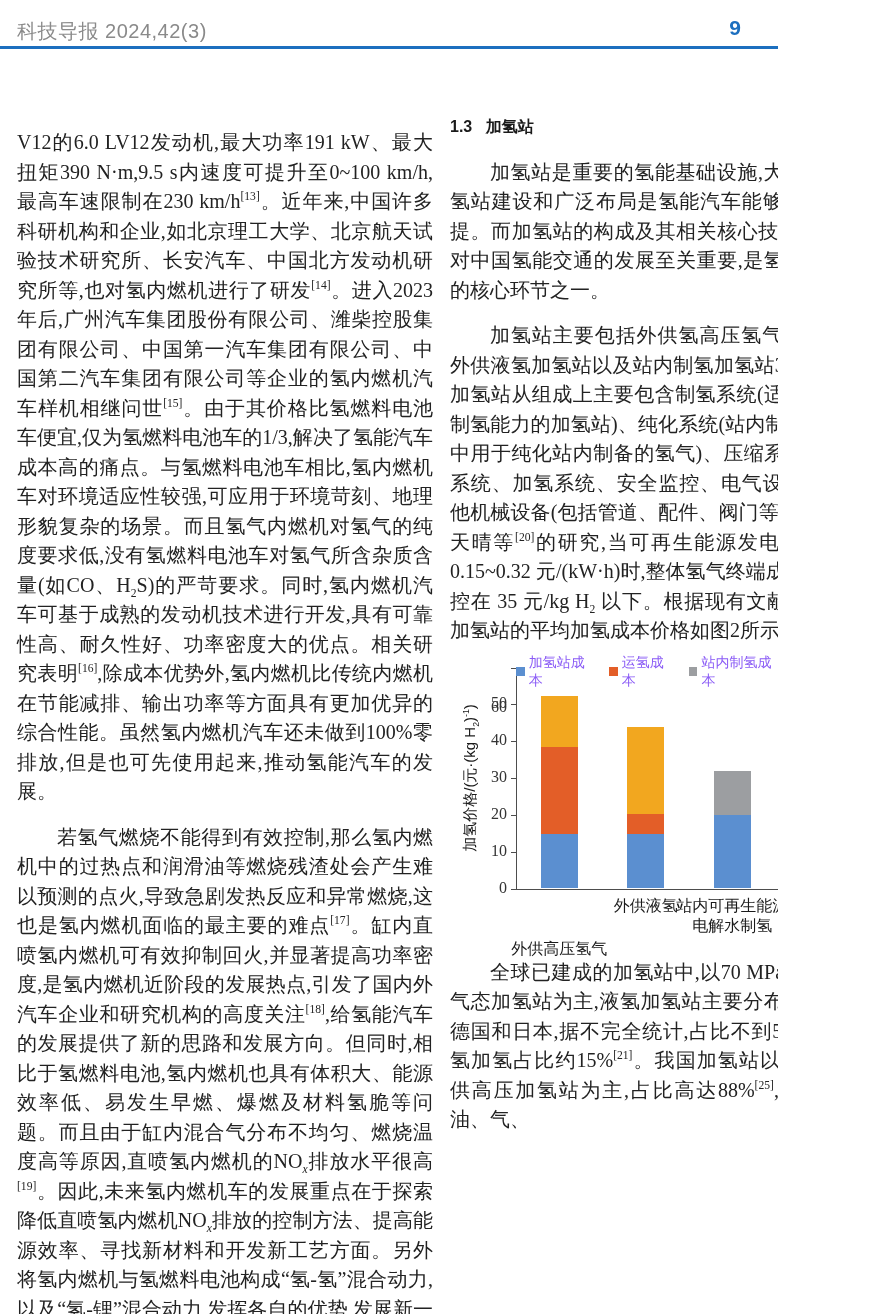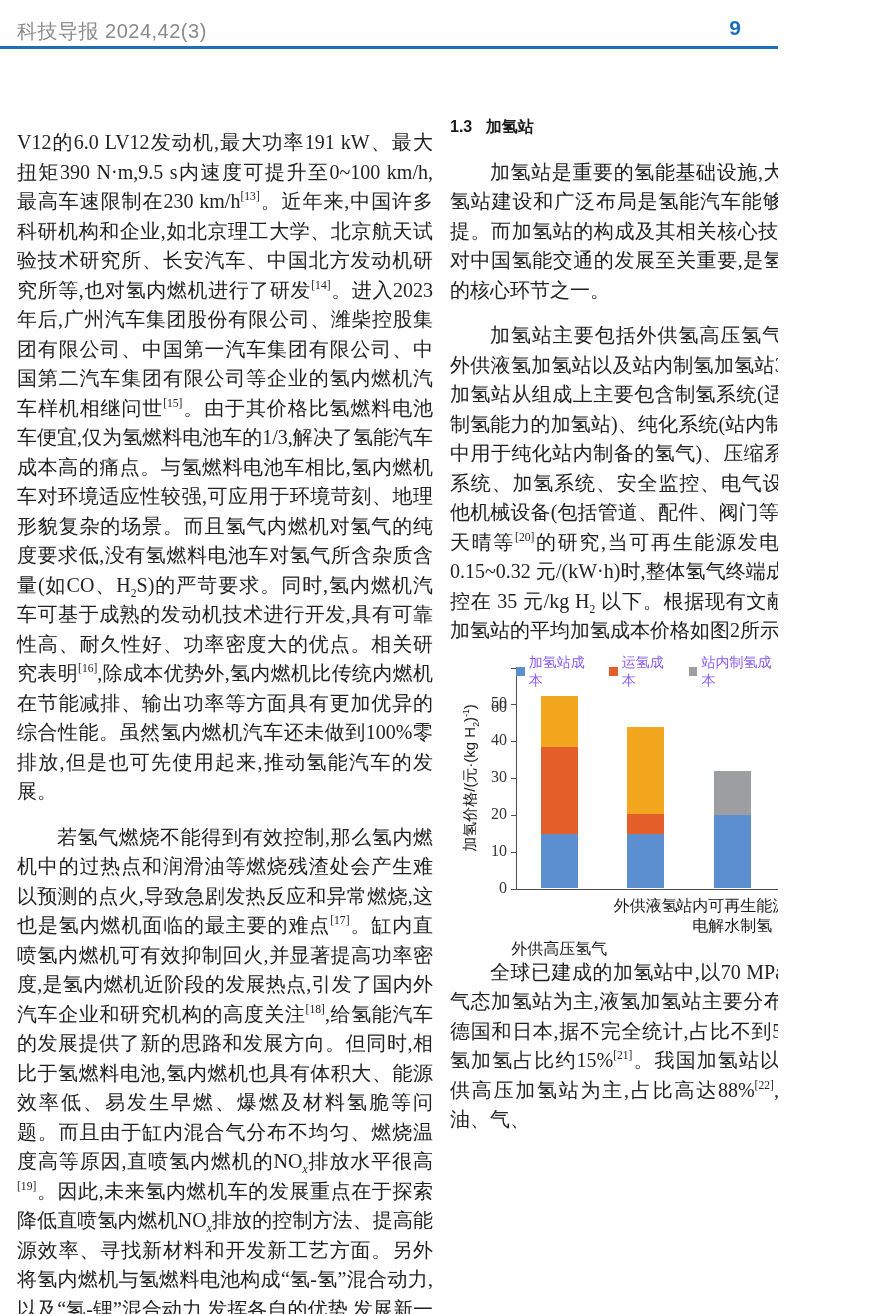--- a/index.html
+++ b/index.html
@@ -128,17 +128,17 @@
                 <span class="lg-label">站内制氢成本</span>
               </span>
               <span class="lg-item">
                 <span class="lg-swatch" style="background: rgb(242, 167, 31);"></span>
                 <span class="lg-label">出厂价格</span>
               </span>
             </div>
           </div>
       </figure>
 
-      <p class="bp">全球已建成的加氢站中,以70 MPa外供高压气态加氢站为主,液氢加氢站主要分布在美国、德国和日本,据不完全统计,占比不到5%,站内制氢加氢占比约15%<sup>[21]</sup>。我国加氢站以35 MPa外供高压加氢站为主,占比高达88%<sup>[22]</sup>,其主要为油、气、</p>
+      <p class="bp">全球已建成的加氢站中,以70 MPa外供高压气态加氢站为主,液氢加氢站主要分布在美国、德国和日本,据不完全统计,占比不到5%,站内制氢加氢占比约15%<sup>[21]</sup>。我国加氢站以35 MPa外供高压加氢站为主,占比高达88%<sup>[25]</sup>,其主要为油、气、</p>
     </section>
 
   </div>
 </div>
 
 </body></html>

